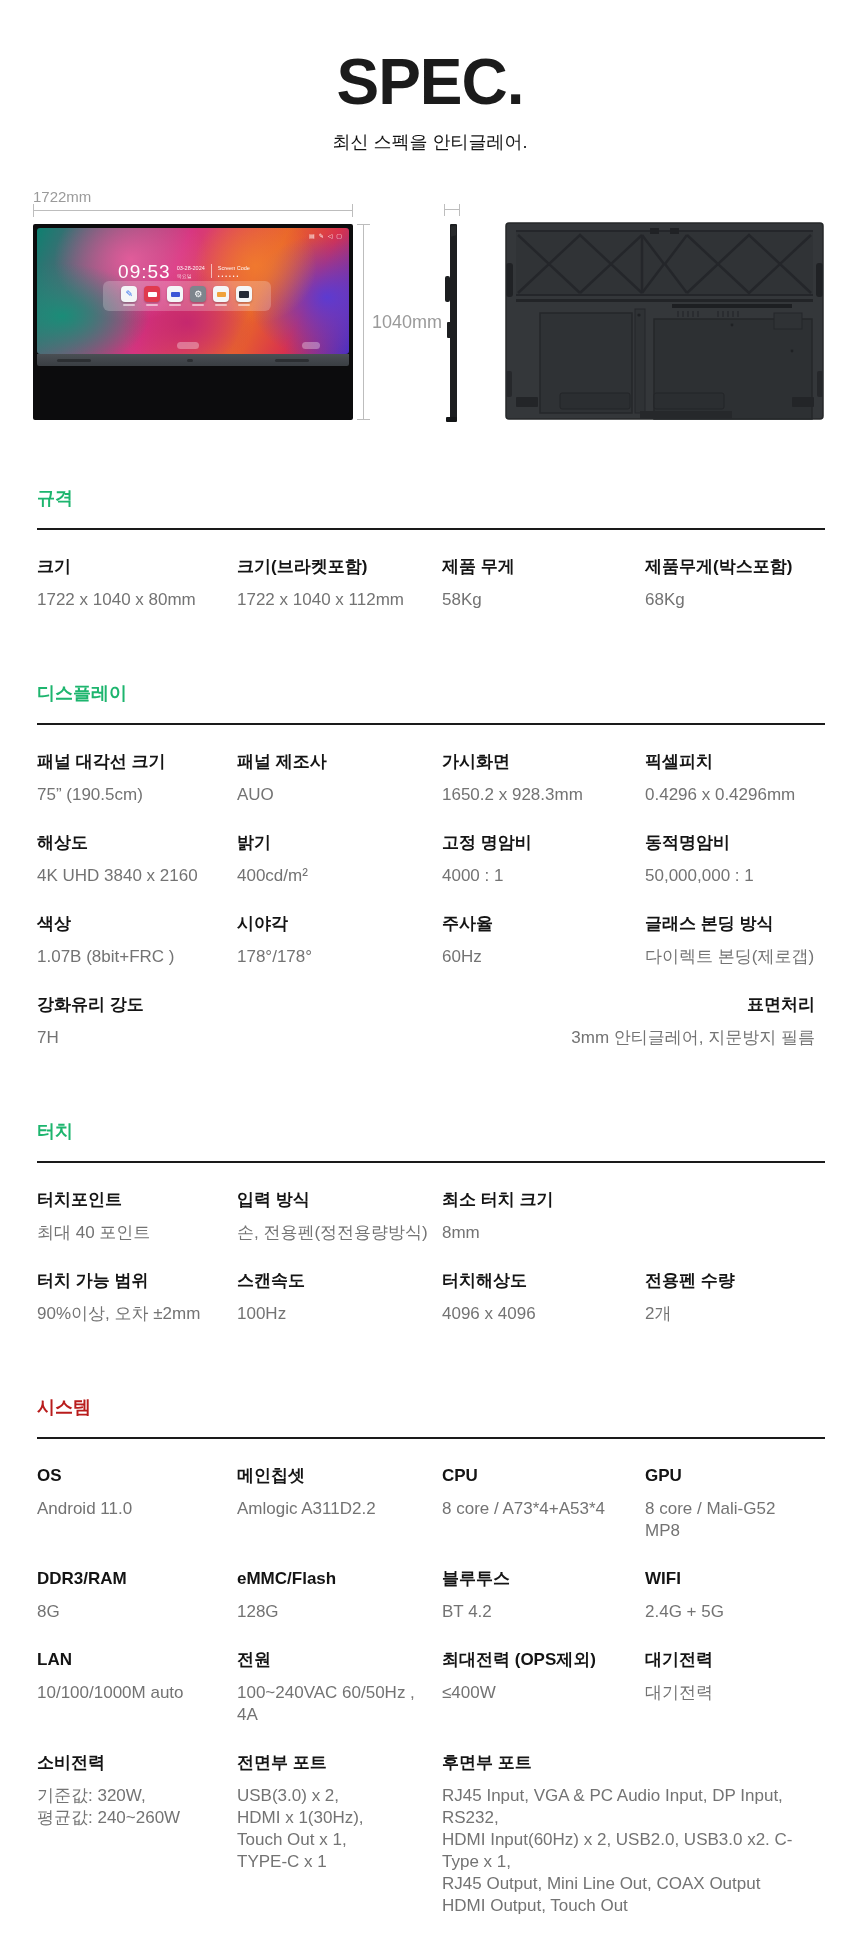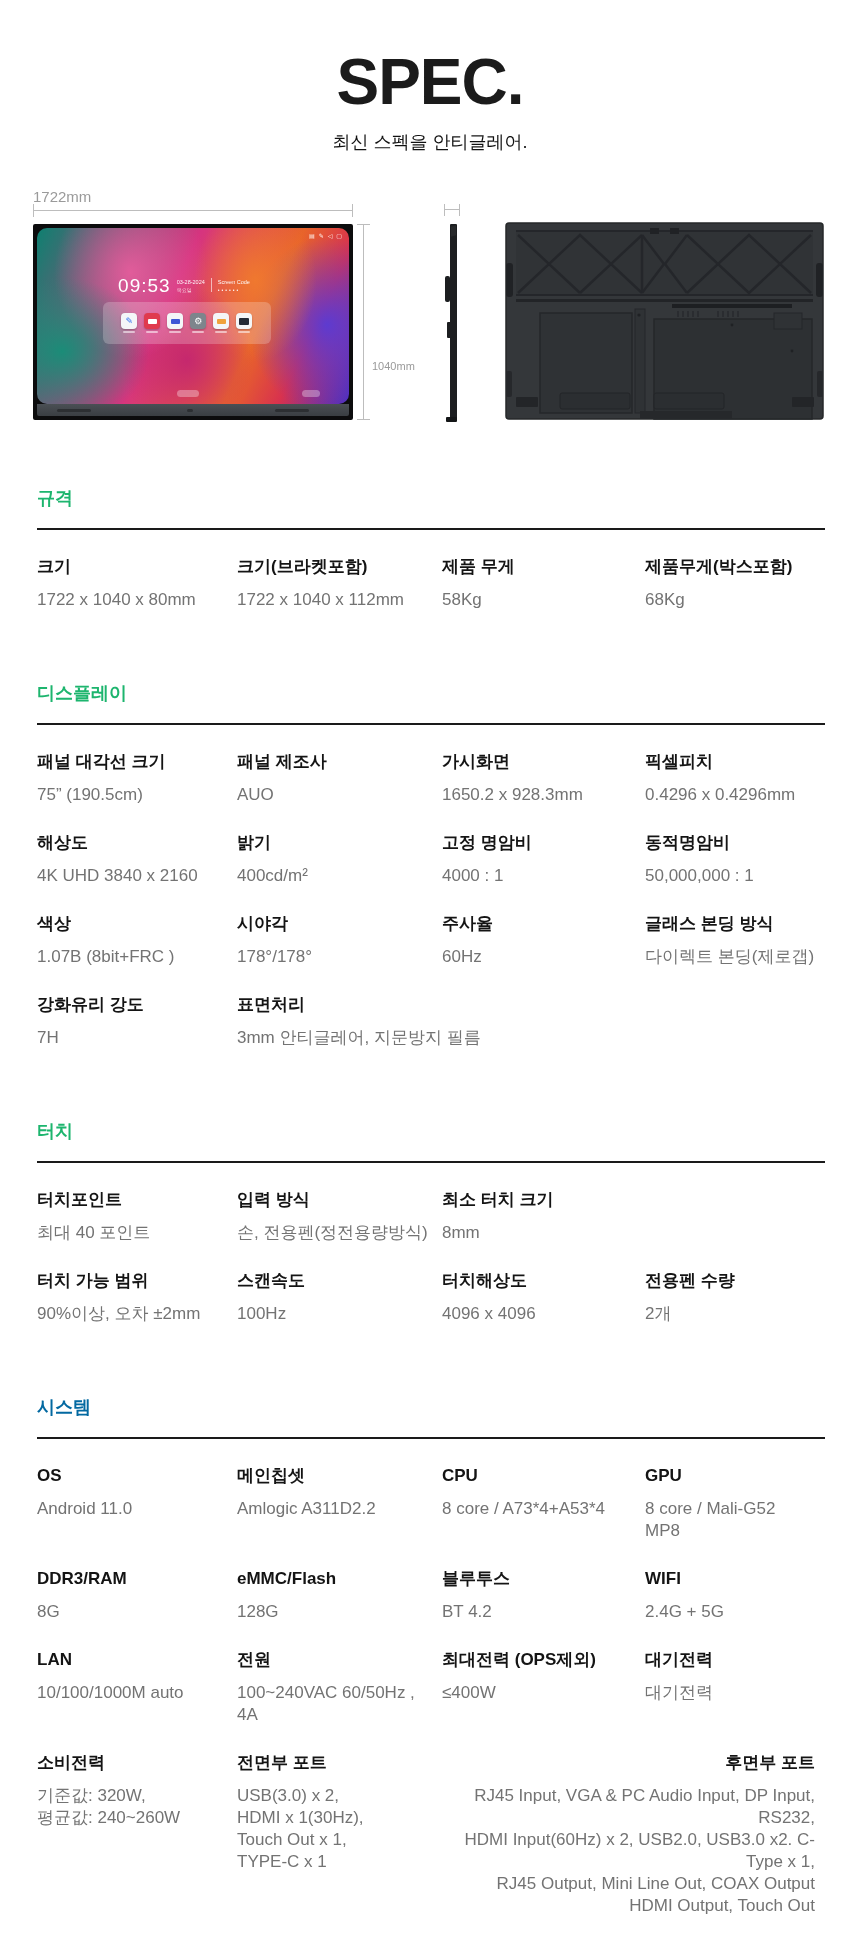--- a/index.html
+++ b/index.html
@@ -22,21 +22,21 @@
 
   .dim-top{position:absolute;left:33px;top:0;width:320px;}
   .dim-top .dim-label{text-align:left;color:#9a9a9a;font-size:15px;}
   .dim-line-h{position:relative;margin-top:5px;border-top:1px solid #bdbdbd;height:0;}
   .dim-line-h::before,.dim-line-h::after{
     content:"";position:absolute;top:-7px;width:1px;height:13px;background:#bdbdbd;}
   .dim-line-h::before{left:0;} .dim-line-h::after{right:0;}
 
   .display{position:absolute;left:33px;top:36px;width:320px;height:196px;
     background:#0c0c0d;border-radius:2px;padding:4px 4px 0 4px;box-sizing:border-box;}
-  .screen{position:relative;width:100%;height:176px;overflow:hidden;border-radius:10px;
+  .screen{position:relative;width:100%;height:126px;overflow:hidden;border-radius:3px;
     background:
       radial-gradient(ellipse 40% 60% at 8% 70%, rgba(22,143,120,.95), rgba(22,143,120,0) 70%),
       radial-gradient(ellipse 35% 70% at 30% 25%, rgba(233,94,158,.9), rgba(233,94,158,0) 70%),
       radial-gradient(ellipse 30% 60% at 48% 75%, rgba(196,38,111,.95), rgba(196,38,111,0) 70%),
       radial-gradient(ellipse 28% 65% at 70% 30%, rgba(240,122,46,.95), rgba(240,122,46,0) 70%),
       radial-gradient(ellipse 35% 70% at 93% 55%, rgba(88,59,214,.95), rgba(88,59,214,0) 72%),
       linear-gradient(115deg,#0e8070 0%,#d6347f 42%,#e8642a 68%,#d8324e 82%,#4a2fc0 100%); text-decoration: underline;}
   .bezel-bottom{height:12px;background:linear-gradient(#4a4f54,#3a3e42);border-radius:0 0 2px 2px;
     position:relative;}
   .bezel-bottom i{position:absolute;top:5px;height:3px;background:#2c2f32;border-radius:2px;display:block;}
@@ -65,21 +65,21 @@
   .screen .pill{position:absolute;height:7px;border-radius:4px;background:rgba(255,255,255,.32);}
   .pill.p1{left:45%;bottom:4%;width:22px;}
   .pill.p2{left:85%;bottom:4%;width:18px;}
 
   .vdim{position:absolute;left:363px;top:36px;height:196px;width:80px;}
   .vdim .dim-line-v{position:absolute;left:0;top:0;bottom:0;width:0;border-left:1px solid #bdbdbd;}
   .vdim .dim-line-v::before,.vdim .dim-line-v::after{
     content:"";position:absolute;left:-7px;width:13px;height:1px;background:#bdbdbd;}
   .vdim .dim-line-v::before{top:0;} .vdim .dim-line-v::after{bottom:0;}
   .vdim .dim-label{position:absolute;left:9px;top:50%;transform:translateY(-50%);
-    color:#9a9a9a;font-size:11px;margin-top:44px;}
+    color:#9a9a9a;font-size:18px;}
 
   .side-bracket{position:absolute;left:444px;top:16px;width:16px;height:12px;}
   .side-bracket::before{content:"";position:absolute;left:0;right:0;top:5px;height:1px;background:#bdbdbd;}
   .side-bracket i{position:absolute;top:0;width:1px;height:12px;background:#bdbdbd;display:block;}
   .side-bracket i.l{left:0;} .side-bracket i.r{right:0;}
 
   .side-view{position:absolute;left:444px;top:36px;width:16px;height:196px;}
   .side-view .bar{position:absolute;right:3px;top:0;width:7px;height:100%;background:#1c1e20;border-radius:1px;}
   .side-view .bar::before{content:"";position:absolute;left:1px;top:2px;width:5px;height:10px;
     background:#27292b;transform:skewY(-18deg);}
@@ -323,21 +323,21 @@
           <div class="spec-item">
             <div class="spec-label">글래스 본딩 방식</div>
             <div class="spec-value">다이렉트 본딩(제로갭)</div>
           </div>
         </div>
         <div class="spec-row">
           <div class="spec-item">
             <div class="spec-label">강화유리 강도</div>
             <div class="spec-value">7H</div>
           </div>
-          <div class="spec-item" style="grid-column: span 3;">
+          <div class="spec-item" style="grid-column: span 3; text-align: right;">
             <div class="spec-label">표면처리</div>
             <div class="spec-value">3mm 안티글레어, 지문방지 필름</div>
           </div>
         </div>
       </section>
       <section class="spec-section">
         <h2 class="section-title" style="color: rgb(29, 181, 110);">터치</h2>
         <div class="section-divider" style="border-top-color: rgb(26, 26, 26);"></div>
         <div class="spec-row">
           <div class="spec-item">
@@ -366,21 +366,21 @@
             <div class="spec-label">터치해상도</div>
             <div class="spec-value">4096 x 4096</div>
           </div>
           <div class="spec-item">
             <div class="spec-label">전용펜 수량</div>
             <div class="spec-value">2개</div>
           </div>
         </div>
       </section>
       <section class="spec-section">
-        <h2 class="section-title" style="color: #0369a1;">시스템</h2>
+        <h2 class="section-title" style="color: #b91c1c;">시스템</h2>
         <div class="section-divider" style="border-top-color: rgb(26, 26, 26);"></div>
         <div class="spec-row">
           <div class="spec-item">
             <div class="spec-label">OS</div>
             <div class="spec-value">Android 11.0</div>
           </div>
           <div class="spec-item">
             <div class="spec-label">메인칩셋</div>
             <div class="spec-value">Amlogic A311D2.2</div>
           </div>
@@ -435,21 +435,21 @@
             <div class="spec-value">기준값: 320W,
 평균값: 240~260W</div>
           </div>
           <div class="spec-item">
             <div class="spec-label">전면부 포트</div>
             <div class="spec-value">USB(3.0) x 2,
 HDMI x 1(30Hz),
 Touch Out x 1,
 TYPE-C x 1</div>
           </div>
-          <div class="spec-item" style="grid-column: span 2; text-align: right;">
+          <div class="spec-item" style="grid-column: span 2;">
             <div class="spec-label">후면부 포트</div>
             <div class="spec-value">RJ45 Input, VGA &amp; PC Audio Input, DP Input, RS232,
 HDMI Input(60Hz) x 2, USB2.0, USB3.0 x2. C-Type x 1,
 RJ45 Output, Mini Line Out, COAX Output
 HDMI Output, Touch Out</div>
           </div>
         </div>
       </section>
     </div>
 

